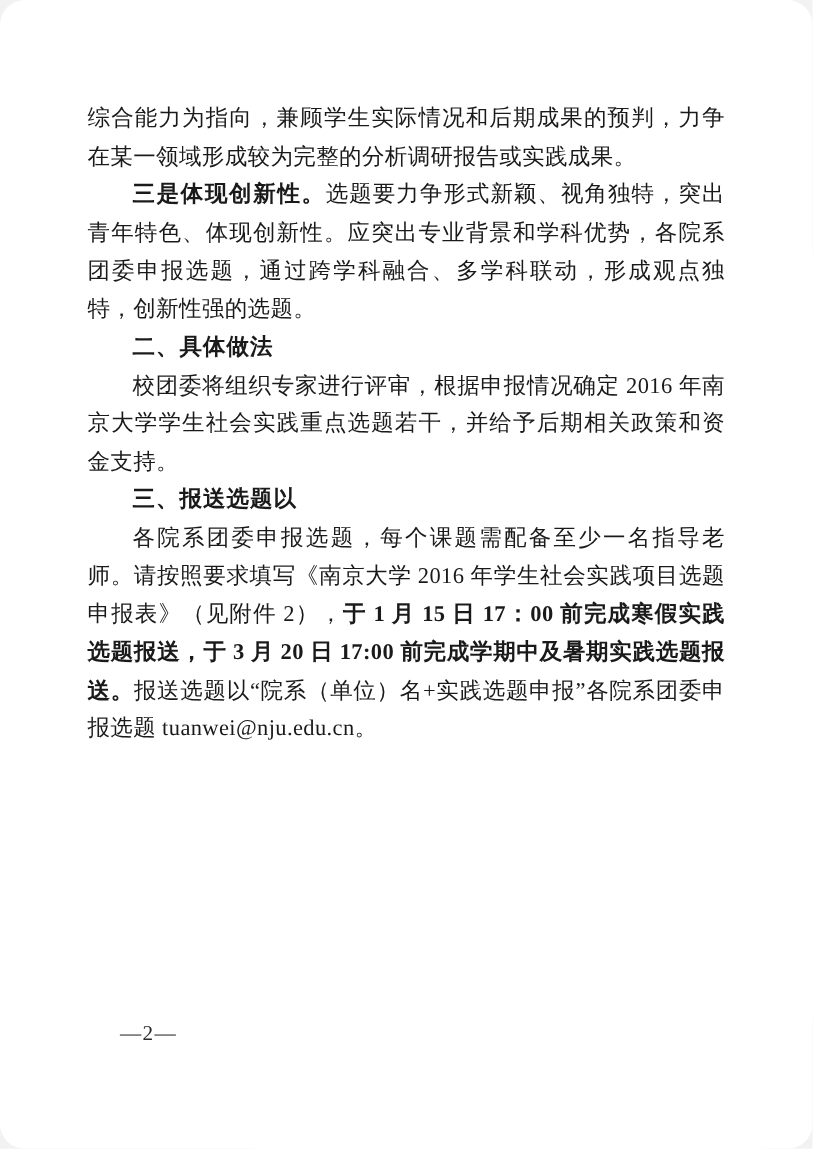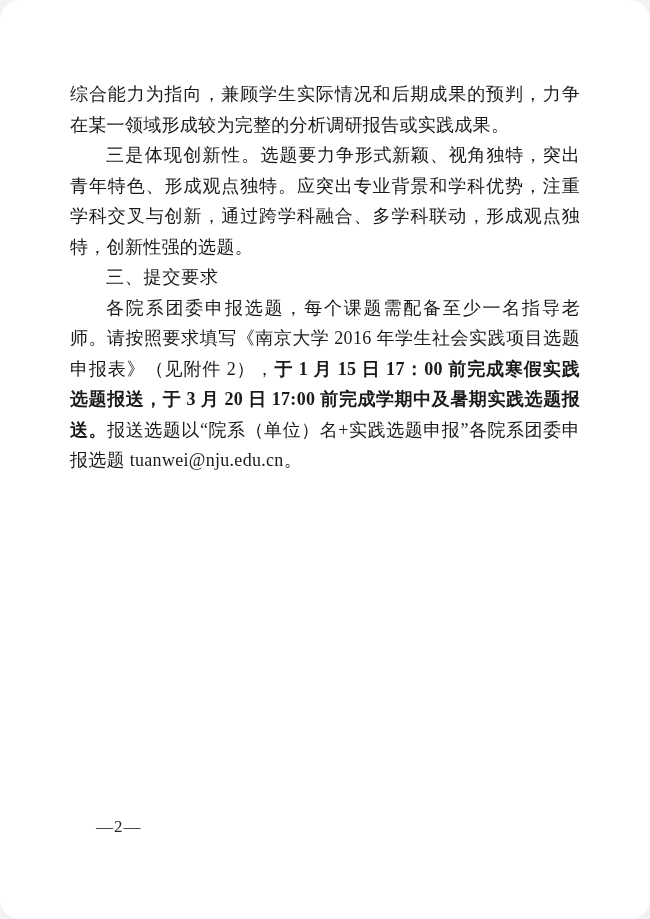--- a/index.html
+++ b/index.html
@@ -26,38 +26,40 @@
     font-size: 18px;
     line-height: 30.5px;
     text-align: justify;
     letter-spacing: 0.3px;
   }
   .content p { margin: 0; padding: 0; }
   .indent { text-indent: 2em; }
   
   .hei {
     font-family: "Liberation Sans", "DejaVu Sans", sans-serif;
-    font-weight: normal;
+    font-weight: bold;
     letter-spacing: 0.8px;
   }
   
   .bold { font-weight: bold; }
   .page-number {
     position: absolute;
     left: 96px;
     top: 817px;
     font-size: 17px;
     letter-spacing: 1px;
     color: #2a2a2a;
   }
 </style>
 </head>
 <body>
 
 <div class="page">
   <div class="content">
       <p><span>综合能力为指向，兼顾学生实际情况和后期成果的预判，力争在某一领域形成较为完整的分析调研报告或实践成果。</span></p>
-      <p class="indent"><span class="hei">三是体现创新性。</span><span>选题要力争形式新颖、视角独特，突出青年特色、形成观点独特。应突出专业背景和学科优势，注重学科交叉与创新，通过跨学科融合、多学科联动，形成观点独特，创新性强的选题。</span></p>
-      <p class="indent"><span class="hei">三、提交要求</span></p>
+      <p class="indent"><span class="hei">三是体现创新性。</span><span>选题要力争形式新颖、视角独特，突出青年特色、体现创新性。应突出专业背景和学科优势，各院系团委申报选题，通过跨学科融合、多学科联动，形成观点独特，创新性强的选题。</span></p>
+      <p class="indent"><span class="hei">二、具体做法</span></p>
+      <p class="indent"><span>校团委将组织专家进行评审，根据申报情况确定 2016 年南京大学学生社会实践重点选题若干，并给予后期相关政策和资金支持。</span></p>
+      <p class="indent"><span class="hei">三、报送选题以</span></p>
       <p class="indent"><span>各院系团委申报选题，每个课题需配备至少一名指导老师。请按照要求填写《南京大学 2016 年学生社会实践项目选题申报表》（见附件 2），</span><span class="bold">于 1 月 15 日 17：00 前完成寒假实践选题报送，于 3 月 20 日 17:00 前完成学期中及暑期实践选题报送。</span><span>报送选题以“院系（单位）名+实践选题申报”各院系团委申报选题 tuanwei@nju.edu.cn。</span></p>
     </div>
   <div class="page-number">—2—</div>
 </div>
 
 </body></html>

